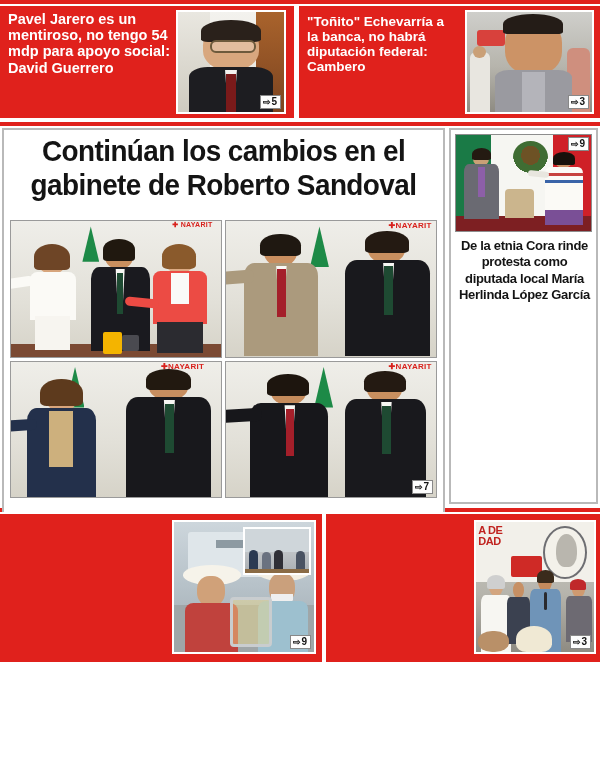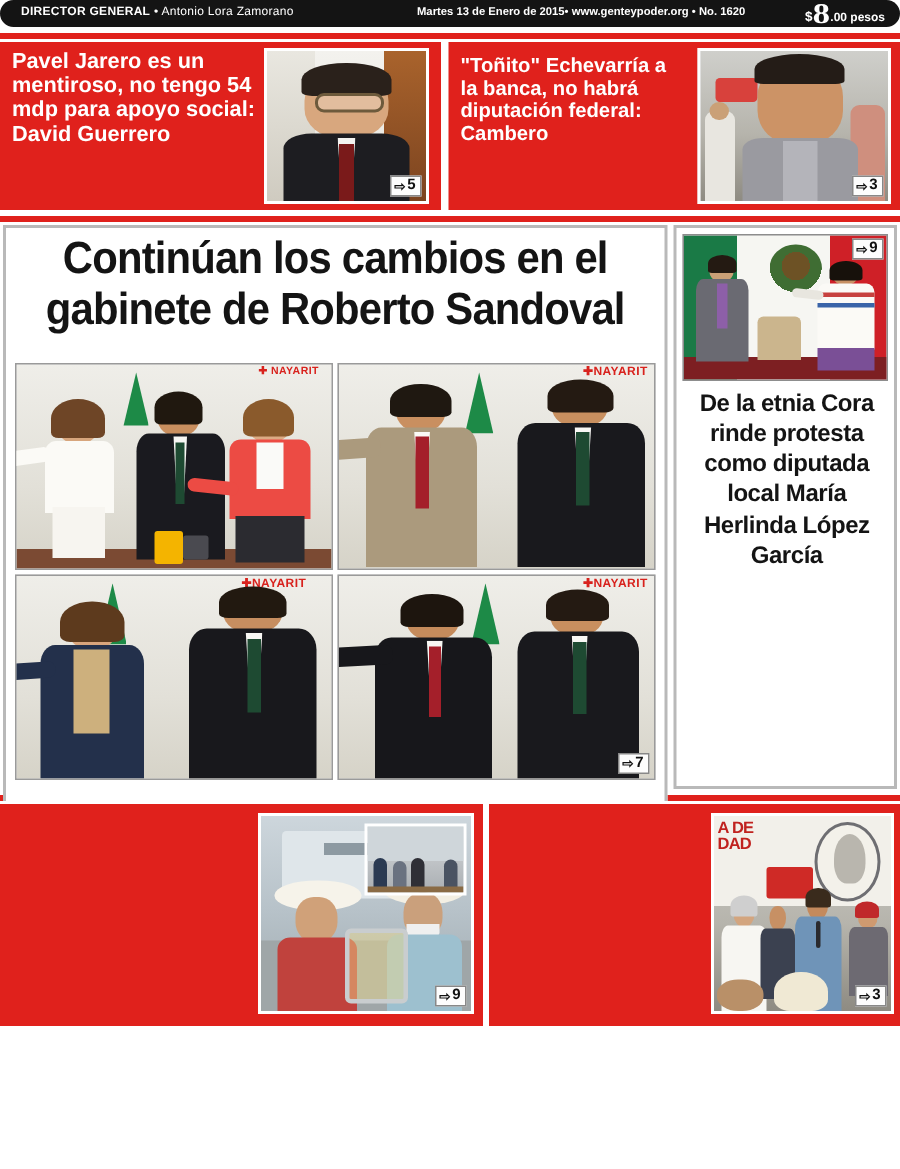--- a/index.html
+++ b/index.html
@@ -123,21 +123,21 @@
   .grid .cell{position:relative;overflow:hidden;background:#d5d5d5;border:1px solid #9a9a9a;box-sizing:border-box;}
 
   .siderail{
     position:absolute;left:449px;top:2px;width:149px;height:376px;
     background:#ffffff;border:2px solid #b9b9b9;box-sizing:border-box;
   }
   .siderail .photo{left:4px;top:4px;width:137px;height:98px;border:1px solid #8d8d8d;}
   .side-head{
     position:absolute;left:4px;top:108px;width:139px;
     font-family:"Liberation Sans", sans-serif;
-    font-weight:700;font-size:16px;line-height:1.26;color:#141414;
+    font-weight:700;font-size:13px;line-height:1.26;color:#141414;
     text-align:center;letter-spacing:-.3px;
   }
 
   
   .botrow{position:relative;width:600px;height:152px;background:#ffffff;}
   .b-left{position:absolute;left:0;top:2px;width:322px;height:148px;}
   .b-right{position:absolute;left:326px;top:2px;width:274px;height:148px;}
   .b-left .ttxt{left:6px;top:12px;width:160px;font-size:14px;line-height:1.45;}
   .b-right .ttxt{left:6px;top:10px;width:140px;font-size:12.5px;line-height:1.52;}
   .b-left .photo{left:172px;top:6px;width:144px;height:134px;}
@@ -160,33 +160,20 @@
   .banner{position:absolute;background:#f2f0ea;}
   .inset{position:absolute;border:2px solid #fff;overflow:hidden;
     background:linear-gradient(180deg,#d9dbdd,#a9aeb2);}
 </style>
 </head>
 <body>
 
 <div class="page">
 
 
-  <div class="infobar-wrap">
-    <div class="infobar">
-      <div class="ib-left">
-        <b>DIRECTOR GENERAL</b>
-        <span>•</span>
-        <span>Antonio Lora Zamorano</span>
-      </div>
-      <div class="ib-mid">Martes 13 de Enero de 2015• www.genteypoder.org • No. 1620</div>
-      <div class="ib-right">
-        <span class="cur">$</span><span class="num">8</span><span class="cents">.00 pesos</span>
-      </div>
-    </div>
-  </div>
   <div class="redline"></div>
 
   <div class="toprow">
 
     <div class="teaser t-left">
       <div class="ttxt">Pavel Jarero es un mentiroso, no tengo 54 mdp para apoyo social: David Guerrero</div>
       <div class="photo">
         <div class="ph">
           <div class="wall2"></div>
           <div style="position:absolute;left:0;top:0;width:30%;height:100%;background:linear-gradient(180deg,#e9e7e0,#cfcbc0);"></div>

